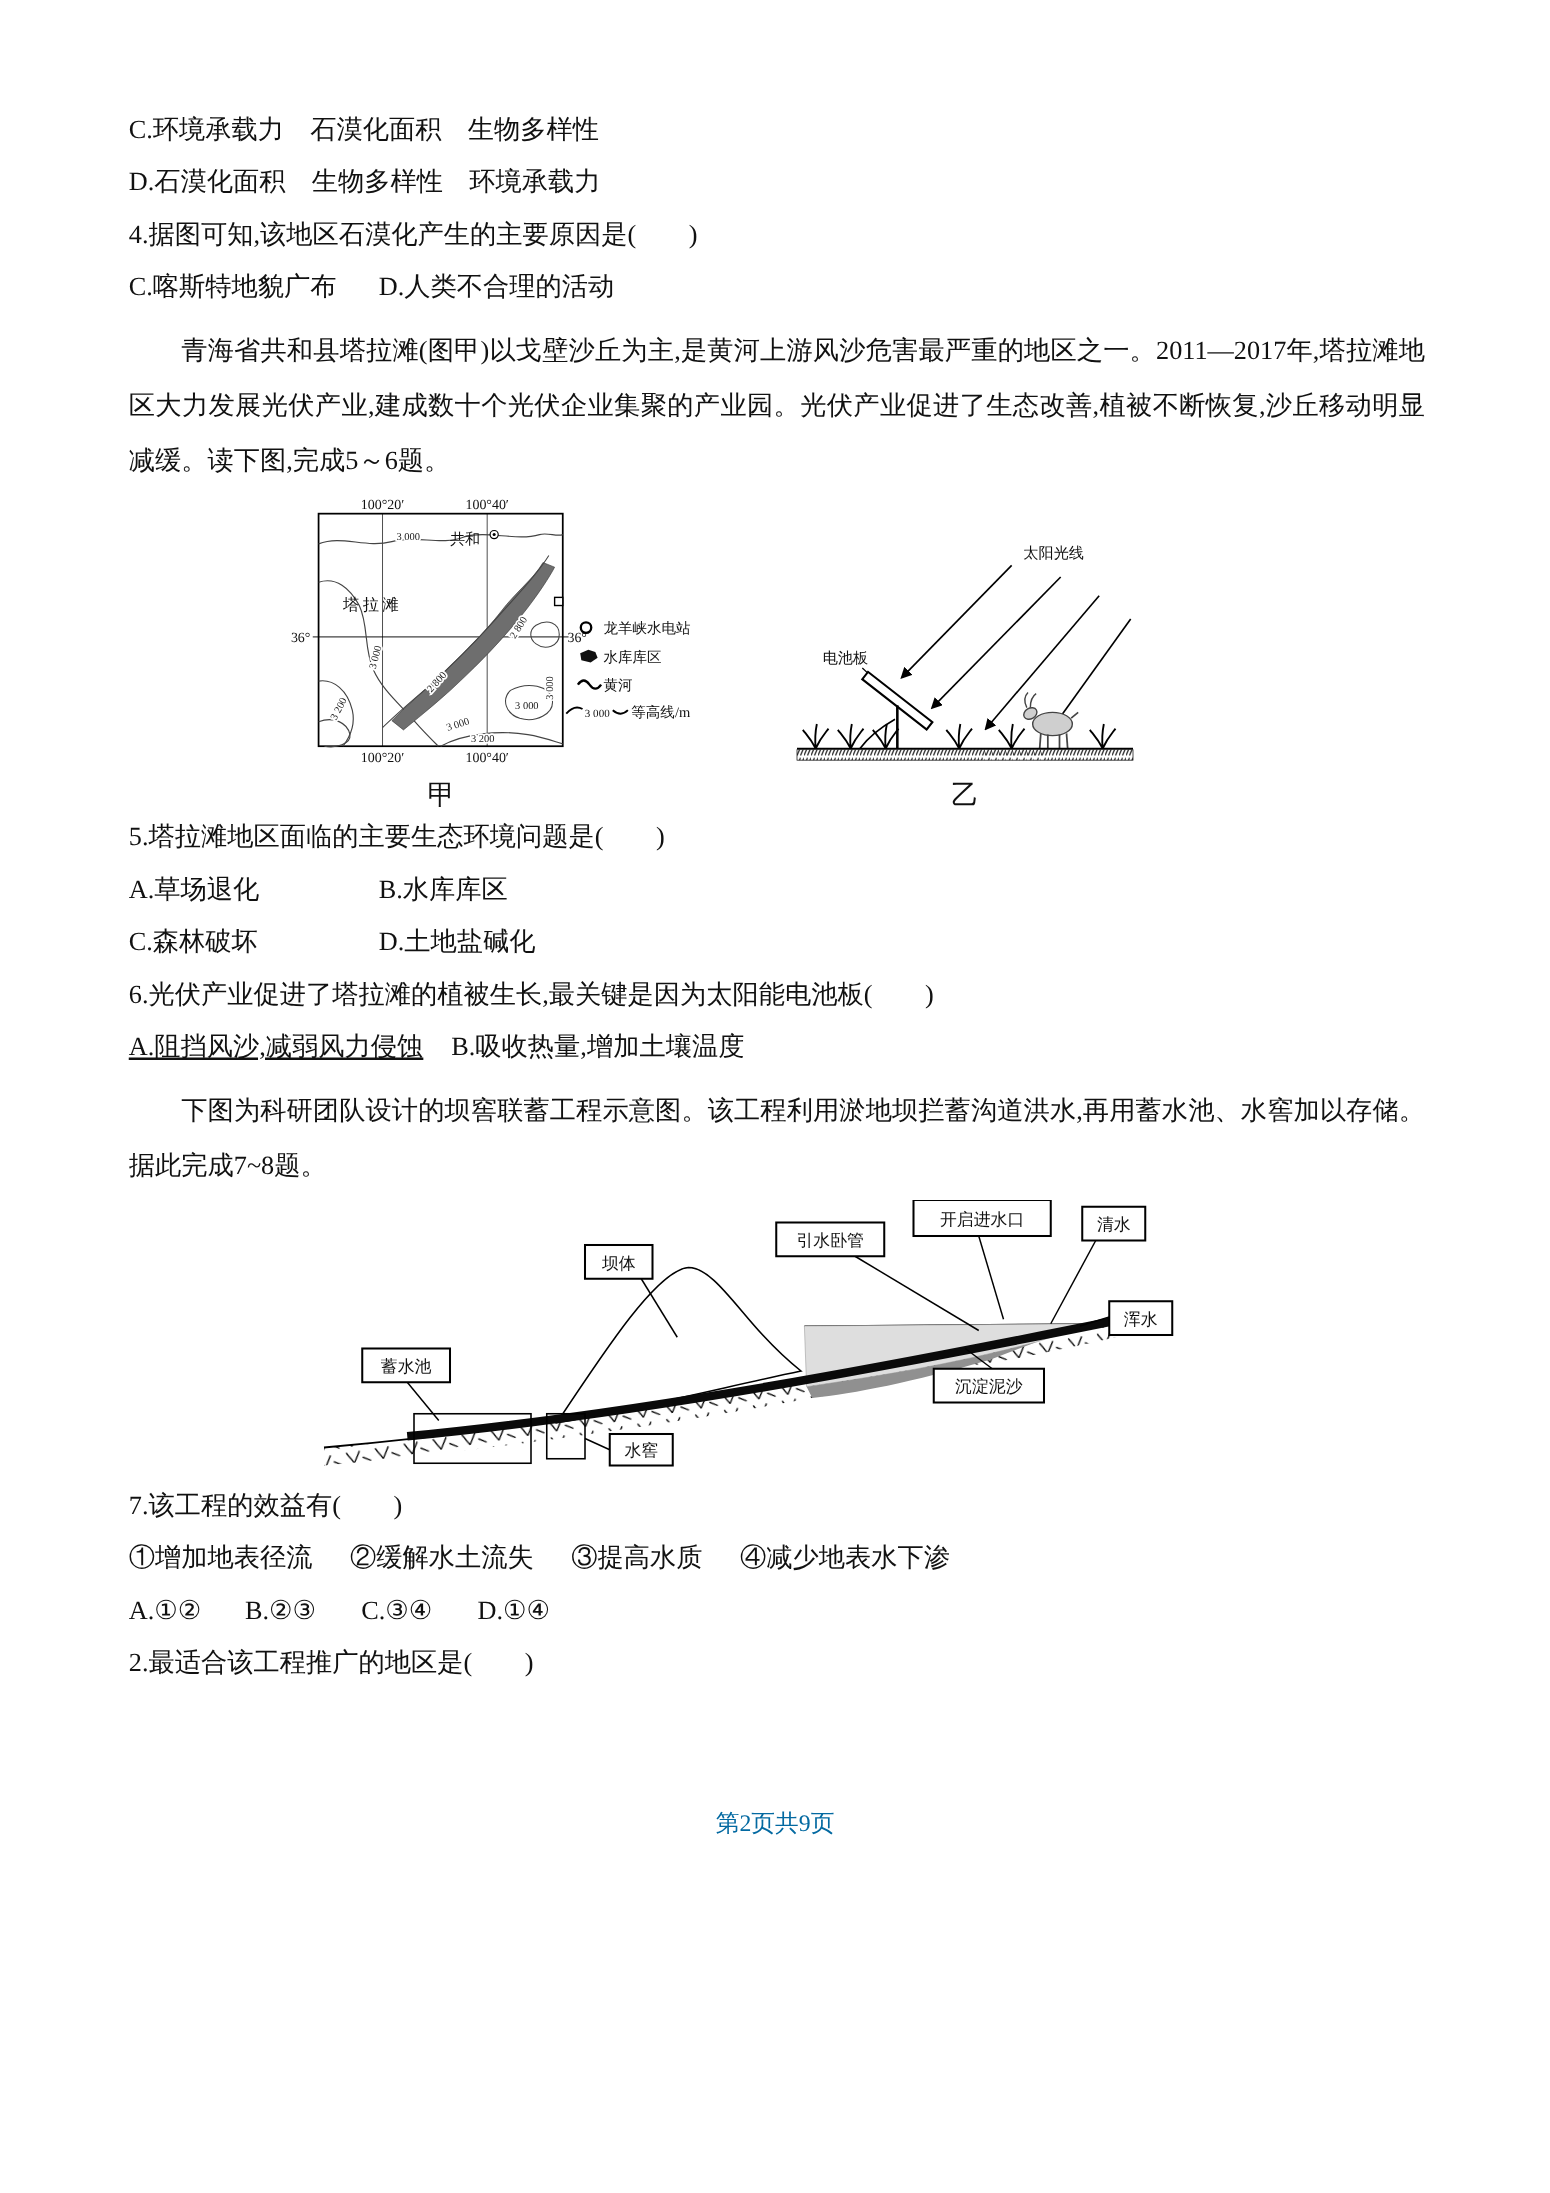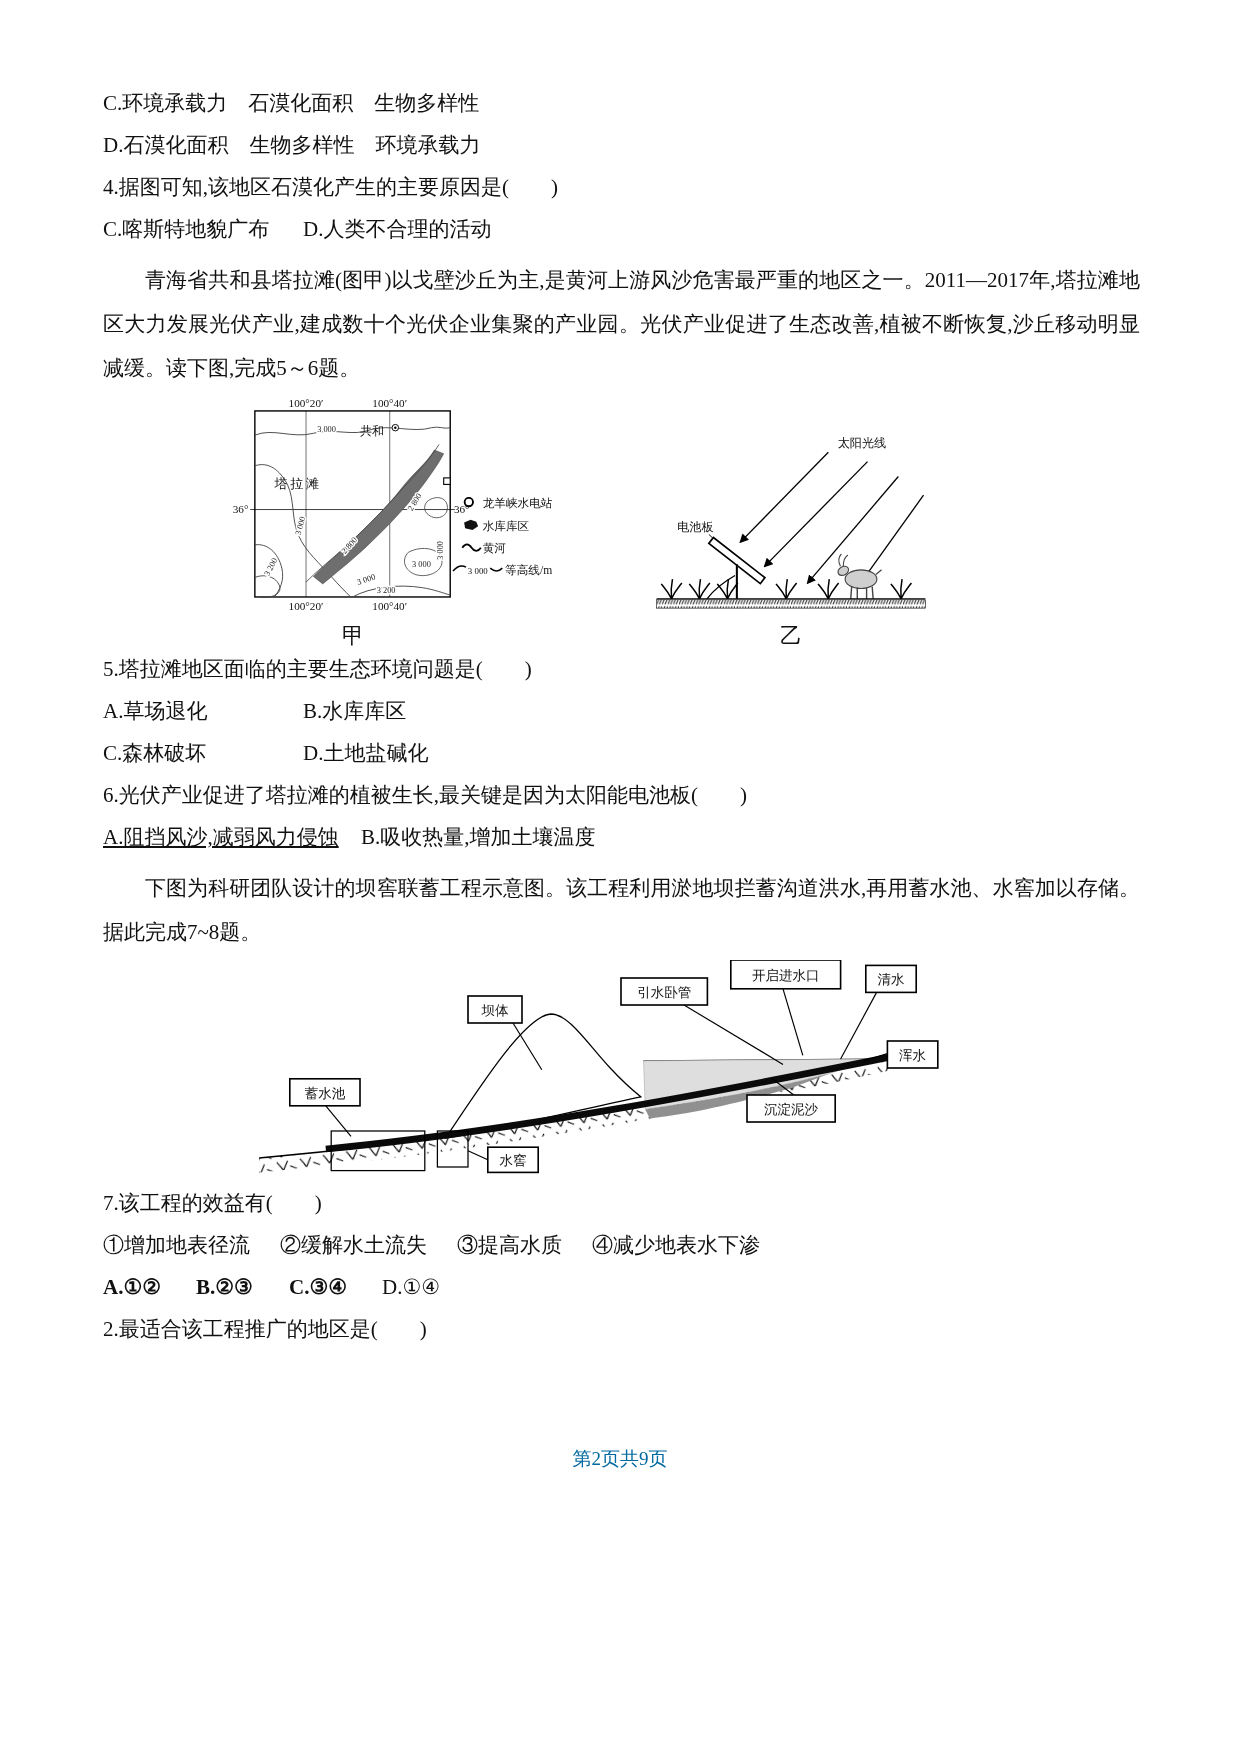--- a/index.html
+++ b/index.html
@@ -7,23 +7,23 @@
     position:relative; width:1240px; height:1754px; margin:0 auto;
     background:#ffffff; overflow:hidden;
     font-family:"Liberation Serif","DejaVu Serif",serif; color:#111;
   }
   .content { padding:90px 100px 0 103px; }
   p.line { margin:0 0 16px 0; font-size:21px; line-height:26px; white-space:pre-wrap; }
   p.passage { margin:6px 0 6px 0; font-size:21px; line-height:44px; text-indent:2em; text-align:justify;font-family:Liberation Serif, serif; }
   .optcol { display:inline-block; }
   .w200 { min-width:200px; }
   .w260 { min-width:258px;text-decoration:underline; }
-  .w95  { min-width:93px;font-weight:bold; }
+  .w95  { min-width:93px; }
   .item { display:inline-block; margin-right:30px; }
-  .fig-row { display:flex; align-items:flex-end; margin:4px 0 8px 110px; gap:38px; }
+  .fig-row { display:flex; align-items:flex-end; margin:4px 0 8px 110px; gap:19px; }
   .fig-block { display:flex; flex-direction:column; align-items:flex-start; }
   .fig-caption { width:280px; text-align:center; font-size:22px; line-height:24px; }
   .dam-row { margin:6px 0 10px 140px; }
   .footer { position:absolute; left:0; right:0; top:1446px; text-align:center; font-size:19px; color:#0369a1; }
   svg { font-family:"Liberation Serif","DejaVu Serif",serif; }
   svg text { fill:#111; }
   text.ctr { font-size:9px; paint-order:stroke; stroke:#fff; stroke-width:3px; fill:#222; }
   text.tick { font-size:12px; }
   text.lg { font-size:12.5px; }
   text.boxlab { font-size:15px; text-anchor:middle; }

